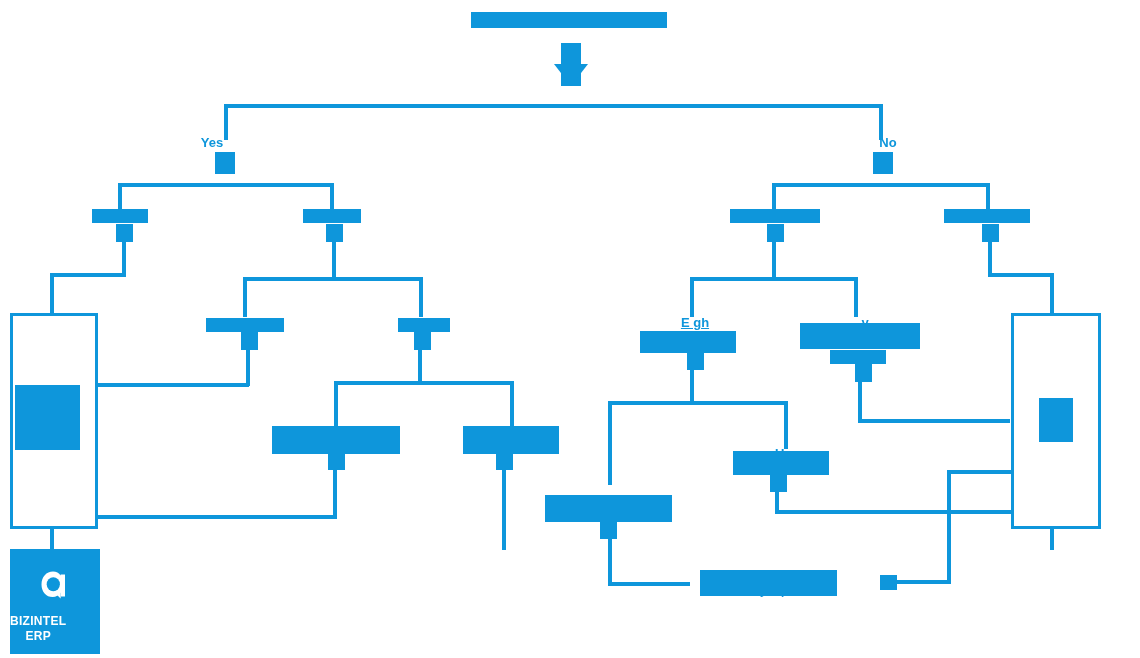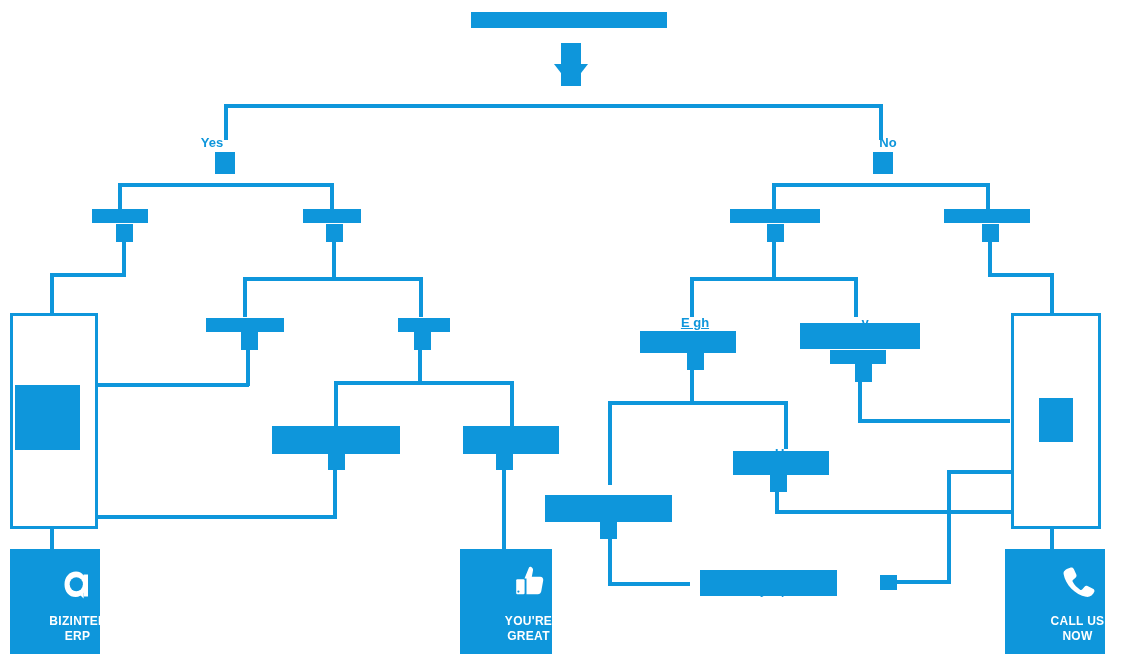--- a/index.html
+++ b/index.html
@@ -58,24 +58,23 @@
     background: #ffffff;
   }
 
   
   .cta {
     position: absolute;
     background: #0e96db;
     color: #ffffff;
     display: flex;
     flex-direction: column;
-    align-items: center;
+    align-items: flex-start;
     justify-content: flex-end;
     padding-bottom: 10px;
-    padding-left: 45px;
   }
   .cta .cta-label {
     font-size: 12px;
     font-weight: bold;
     text-align: center;
     line-height: 15px;
     letter-spacing: .3px;
     white-space: pre-line;
   }
   .cta .cta-icon {
@@ -244,42 +243,15 @@
                  C23.9 33.3 21.1 35 17.6 35 C11.2 35 6.5 29.7 6.5 22.4
                  C6.5 15 11.4 9.6 18 9.6 C21.3 9.6 24 11.1 25.6 13.6 L25.6 12.5 Z" fill="#ffffff"></path>
         <ellipse cx="18.3" cy="22.3" rx="6.6" ry="7" fill="#0e96db"></ellipse>
         <path d="M25.6 27 L25.6 36.5 L20.5 31.5 Z" fill="#ffffff"></path>
       </svg>
     </div>
     <div class="cta-label">BIZINTEL
 ERP</div>
   </div>
 
-  <div class="cta" style="left:460px; top:549px; width:92px; height:105px;">
-    <div class="cta-icon">
-      <svg width="38" height="38" viewBox="0 0 38 38" aria-hidden="true">
-        <path d="M14.5 15.5 L19 4.5 C19.3 3.7 20.4 3.4 21.3 3.9 C22.6 4.6 23.3 6.1 23 7.6
-                 L21.8 13.8 L30.3 13.8 C32.2 13.8 33.6 15.5 33.2 17.4 L31.2 28.4
-                 C30.9 30 29.5 31.2 27.9 31.2 L16.5 31.2 L16.5 15.5 Z" fill="#ffffff"></path>
-        <rect x="6.2" y="16.2" width="8.4" height="15" rx="1.2" fill="#ffffff"></rect>
-        <circle cx="8.4" cy="28.6" r="1.1" fill="#0e96db"></circle>
-      </svg>
-    </div>
-    <div class="cta-label">YOU'RE
-GREAT</div>
-  </div>
-
-  <div class="cta" style="left:1005px; top:549px; width:100px; height:105px;">
-    <div class="cta-icon">
-      <svg width="38" height="38" viewBox="0 0 38 38" aria-hidden="true">
-        <path d="M11.8 4.5 C13 4.1 14.3 4.7 14.8 5.9 L17.3 11.6
-                 C17.8 12.7 17.5 14 16.5 14.8 L13.9 16.9 C13.4 17.3 13.3 18 13.6 18.6
-                 C15.3 21.9 18.1 24.9 21.4 26.9 C22 27.2 22.7 27.1 23.1 26.6
-                 L25.3 23.9 C26.1 22.9 27.4 22.6 28.5 23.1 L34 25.7
-                 C35.2 26.2 35.8 27.6 35.3 28.8 C34.1 32.2 30.6 34.4 27 33.8
-                 C16.4 32 6.3 21.6 4.6 11 C4 7.4 8.3 5.6 11.8 4.5 Z" fill="#ffffff"></path>
-      </svg>
-    </div>
-    <div class="cta-label">CALL US
-NOW</div>
-  </div>
+
 
 </div>
 
 </body></html>

